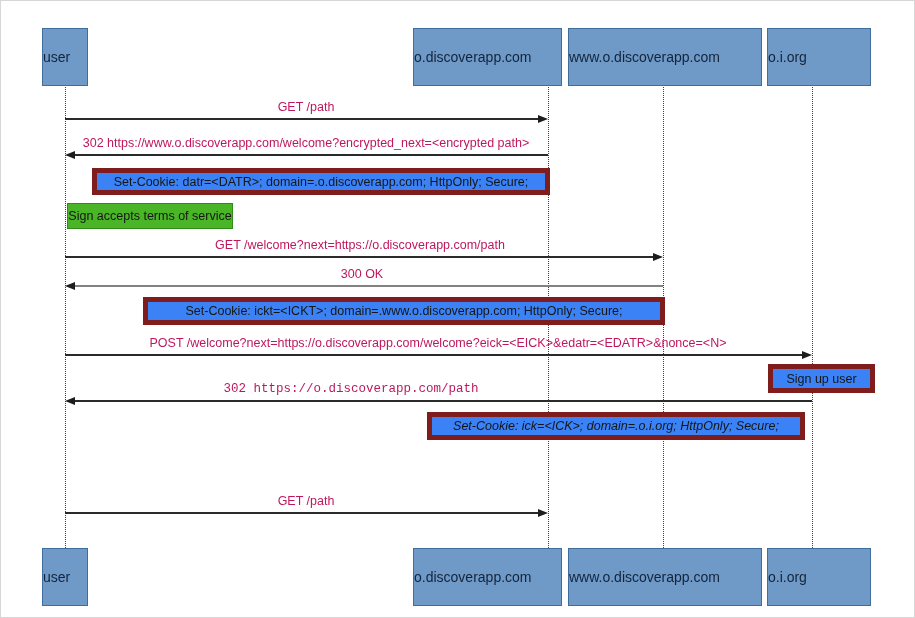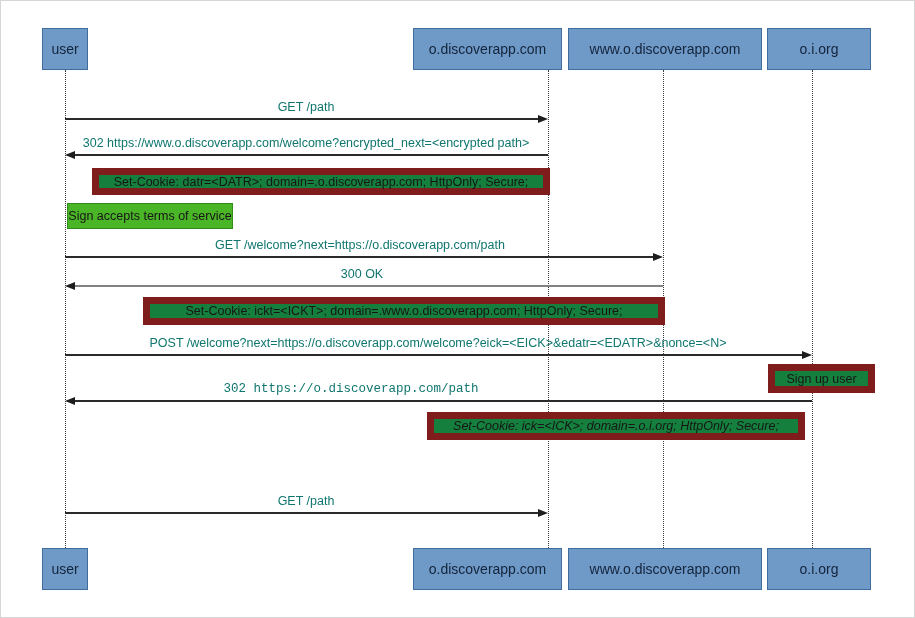--- a/index.html
+++ b/index.html
@@ -4,48 +4,48 @@
 <style>
   html,body { margin:0; padding:0; background:#ffffff; }
   .diagram {
     position:relative; width:915px; height:618px; background:#ffffff;
     font-family:"Liberation Sans","DejaVu Sans",sans-serif;
     overflow:hidden;
   }
   .frame { position:absolute; inset:0; border:1px solid #d6d6d6; pointer-events:none; }
 
   .actor {
-    position:absolute; height:42px;
+    position:absolute; height:58px;
     background:#6f99c7; border:1px solid #3f6d9e;
-    display:flex; align-items:center; justify-content:center;
+    display:flex; align-items:center; justify-content:flex-start;
     font-size:14px; color:#13243b; box-sizing:border-box;
   }
   .lifeline {
     position:absolute; width:0; border-left:1px dotted #3c3c3c;
   }
   .mline {
     position:absolute; height:0; border-top:2px solid #2a2a2a;
   }
   .mline.return-gray { border-top:2px solid #828282; }
   .ah { position:absolute; width:0; height:0; }
   .ah-right {
     border-top:4px solid transparent; border-bottom:4px solid transparent;
     border-left:10px solid #1d1d1d;
   }
   .ah-left {
     border-top:4px solid transparent; border-bottom:4px solid transparent;
     border-right:10px solid #1d1d1d;
   }
   .mlabel {
     position:absolute; transform:translateX(-50%);
-    white-space:nowrap; font-size:12.5px; color:#0f766e; line-height:15px;
+    white-space:nowrap; font-size:12.5px; color:#be185d; line-height:15px;
   }
   .note {
     position:absolute; box-sizing:border-box;
-    background:#15803d; border:7px solid #7f1d1d;
+    background:#3b82f6; border:5px solid #7f1d1d;
     display:flex; align-items:center; justify-content:center;
     font-size:12.5px; color:#161616; white-space:nowrap;
   }
   .note.event { background:#4ab526; border:1px solid #2f8c18; }
 </style>
 </head>
 <body>
 
 <div class="diagram">
   <div class="frame"></div>

